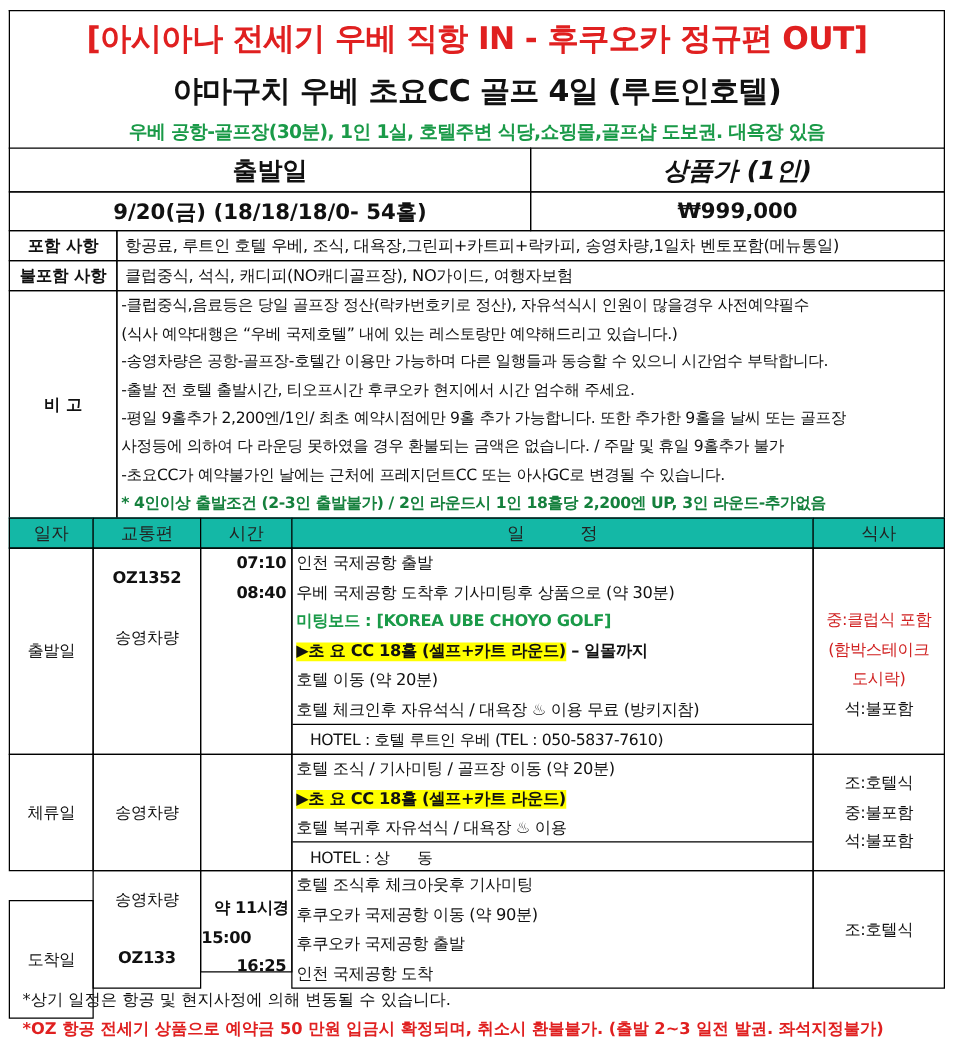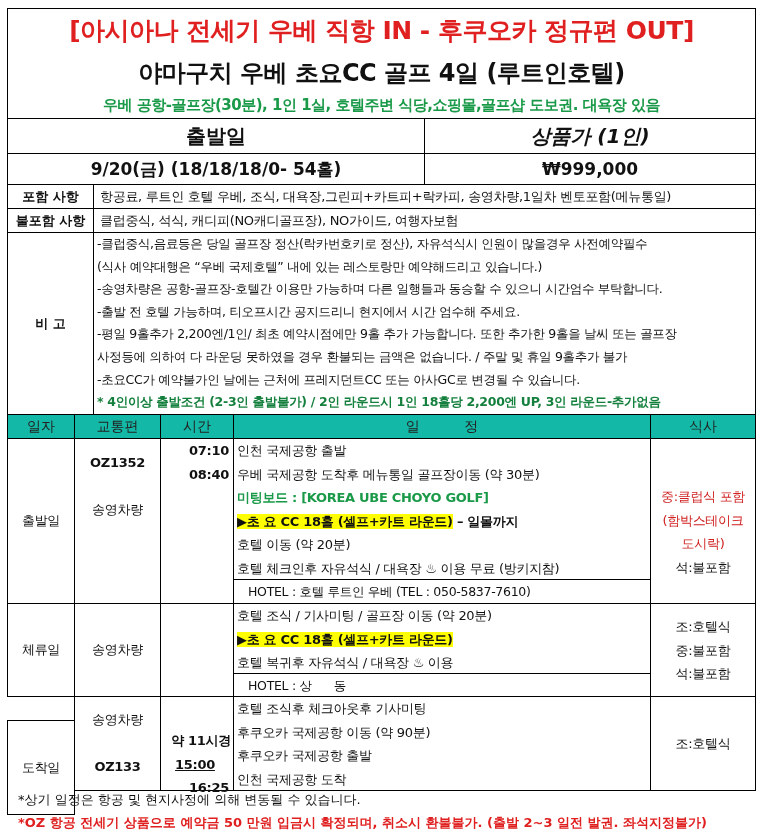--- a/index.html
+++ b/index.html
@@ -62,21 +62,21 @@
   <span>클럽중식, 석식, 캐디피(NO캐디골프장), NO가이드, 여행자보험</span>
 </div>
 
 <div class="box center lbl" style="left:7px;top:232px;width:87px;height:183px;">
   <span>비 고</span>
 </div>
 <div class="box" style="left:93px;top:232px;width:663px;height:183px;padding-top:0px;">
   <div class="note-line">-클럽중식,음료등은 당일 골프장 정산(락카번호키로 정산), 자유석식시 인원이 많을경우 사전예약필수</div>
   <div class="note-line">(식사 예약대행은 “우베 국제호텔” 내에 있는 레스토랑만 예약해드리고 있습니다.)</div>
   <div class="note-line">-송영차량은 공항-골프장-호텔간 이용만 가능하며 다른 일행들과 동승할 수 있으니 시간엄수 부탁합니다.</div>
-  <div class="note-line">-출발 전 호텔 가능하며, 티오프시간 공지드리니 현지에서 시간 엄수해 주세요.</div>
+  <div class="note-line">-출발 전 호텔 출발시간, 티오프시간 후쿠오카 현지에서 시간 엄수해 주세요.</div>
   <div class="note-line">-평일 9홀추가 2,200엔/1인/ 최초 예약시점에만 9홀 추가 가능합니다. 또한 추가한 9홀을 날씨 또는 골프장</div>
   <div class="note-line">사정등에 의하여 다 라운딩 못하였을 경우 환불되는 금액은 없습니다. / 주말 및 휴일 9홀추가 불가</div>
   <div class="note-line">-초요CC가 예약불가인 날에는 근처에 프레지던트CC  또는 아사GC로 변경될 수 있습니다.</div>
   <div class="note-line note-red">* 4인이상 출발조건 (2-3인 출발불가) / 2인 라운드시 1인 18홀당 2,200엔 UP, 3인 라운드-추가없음</div>
 </div>
 
 <div class="box center th" style="left:7px;top:414px;width:68px;height:25px;">
     <span>일자</span>
   </div>
 <div class="box center th" style="left:74px;top:414px;width:87px;height:25px;">
@@ -98,21 +98,21 @@
 <div class="box it" style="left:74px;top:438px;width:87px;height:166px;">
   <div class="abs bold" style="left:0;width:85px;text-align:center;top:16px;font-size:13px;">OZ1352</div>
   <div class="abs" style="left:0;width:85px;text-align:center;top:62px;font-size:13px;">송영차량</div>
 </div>
 <div class="box it" style="left:160px;top:438px;width:74px;height:166px;">
   <div class="bold" style="height:23.5px;line-height:23.5px;text-align:right;padding-right:4px;">07:10</div>
   <div class="bold" style="height:23.5px;line-height:23.5px;text-align:right;padding-right:4px;">08:40</div>
 </div>
 <div class="box it" style="left:233px;top:438px;width:418px;height:166px;">
   <div class="line">인천 국제공항 출발</div>
-  <div class="line">우베 국제공항 도착후 메뉴통일 골프장이동 (약 30분)</div>
+  <div class="line">우베 국제공항 도착후 기사미팅후 상품으로 (약 30분)</div>
   <div class="line green">미팅보드 : [KOREA UBE CHOYO GOLF]</div>
   <div class="line"><span class="hl">▶초 요 CC 18홀 (셀프+카트 라운드)</span><span class="bold" style="white-space:pre;"> – 일몰까지</span></div>
   <div class="line">호텔 이동 (약 20분)</div>
   <div class="line">호텔 체크인후 자유석식 / 대욕장 ♨ 이용 무료 (방키지참)</div>
   <div class="abs" style="left:0;right:0;top:140px;border-top:1px solid #000;"></div>
   <div class="abs" style="left:14px;top:141px;height:24px;line-height:24px;font-size:12.5px;white-space:nowrap;">HOTEL : 호텔 루트인 우베 (TEL : 050-5837-7610)</div>
 </div>
 <div class="box it" style="left:650px;top:438px;width:106px;height:166px;padding-top:46px;">
   <div class="meal-line red">중:클럽식 포함</div>
   <div class="meal-line red">(함박스테이크</div>
@@ -140,23 +140,23 @@
   <div class="meal-line">석:불포함</div>
 </div>
 
 <div class="box center it" style="left:7px;top:720px;width:68px;height:95px;">
     <span>도착일</span>
   </div>
 <div class="box it" style="left:74px;top:696px;width:87px;height:95px;">
   <div class="abs" style="left:0;width:85px;text-align:center;top:14px;font-size:13px;">송영차량</div>
   <div class="abs bold" style="left:0;width:85px;text-align:center;top:62px;font-size:13px;">OZ133</div>
 </div>
-<div class="box it" style="left:160px;top:696px;width:74px;height:95px;padding-top:32px;">
+<div class="box it" style="left:160px;top:696px;width:74px;height:82px;padding-top:18px;">
   <div class="bold" style="height:23.5px;line-height:23.5px;text-align:right;padding-right:2px;white-space:nowrap;">약 11시경</div>
-  <div class="bold" style="height:23.5px;line-height:23.5px;text-align:center;padding-right:4px;text-decoration:underline;">15:00</div>
+  <div class="bold" style="height:23.5px;line-height:23.5px;text-align:left;padding-right:4px;">15:00</div>
   <div class="bold" style="height:23.5px;line-height:23.5px;text-align:right;padding-right:4px;">16:25</div>
 </div>
 <div class="box it" style="left:233px;top:696px;width:418px;height:95px;">
   <div class="line">호텔 조식후 체크아웃후 기사미팅</div>
   <div class="line">후쿠오카 국제공항 이동 (약 90분)</div>
   <div class="line">후쿠오카 국제공항 출발</div>
   <div class="line">인천 국제공항 도착</div>
 </div>
 <div class="box center it" style="left:650px;top:696px;width:106px;height:95px;">
   <span>조:호텔식</span>

